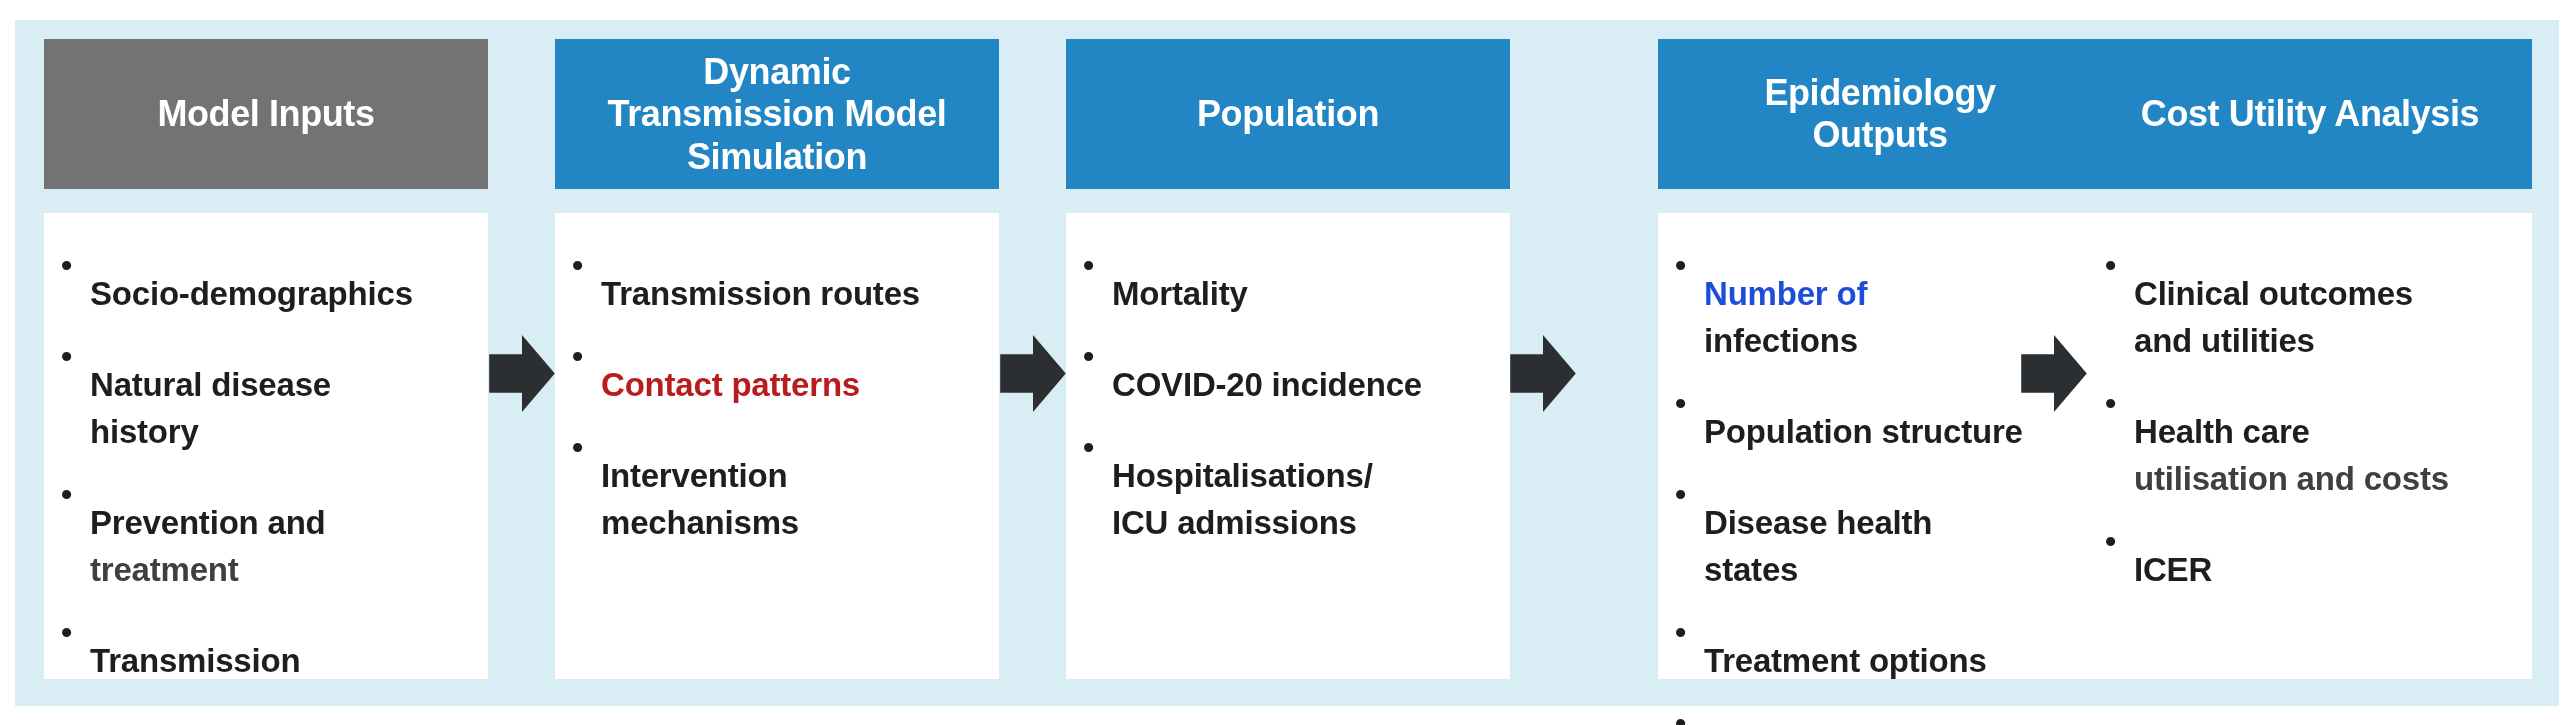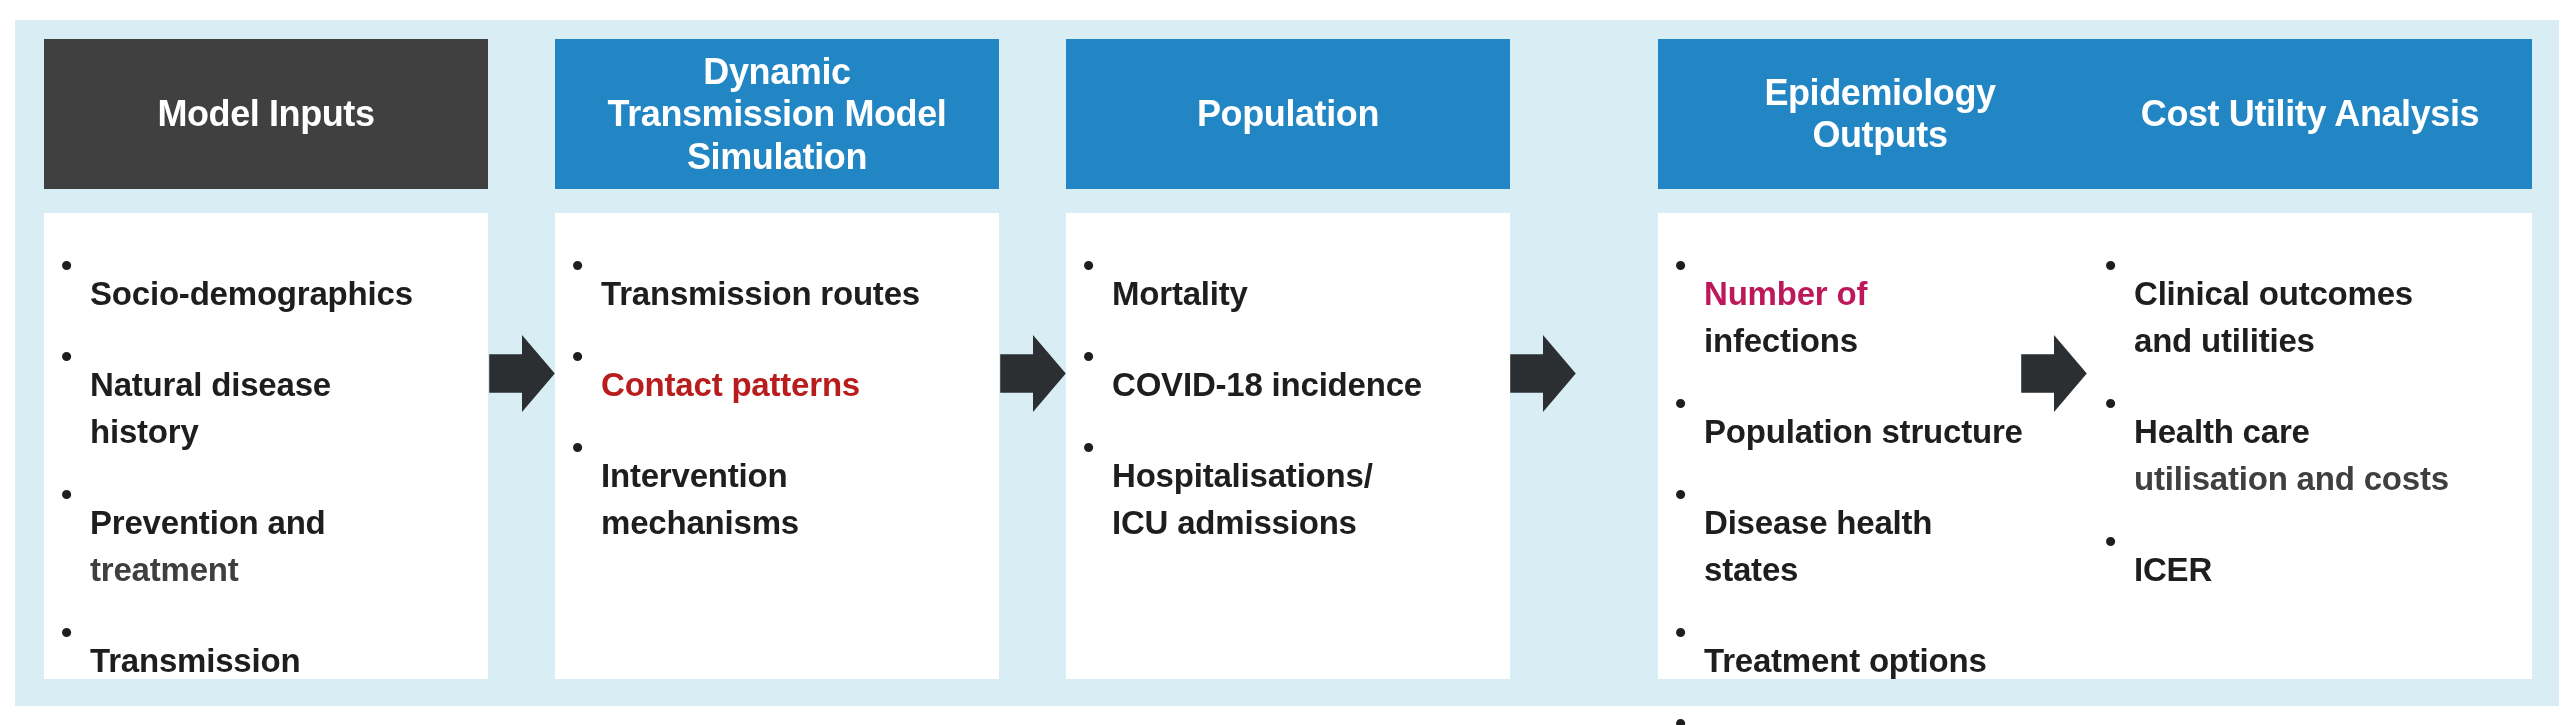--- a/index.html
+++ b/index.html
@@ -83,21 +83,21 @@
     position: absolute;
     display: block;
   }
 </style>
 </head>
 <body>
 
 <div class="page" style="background: rgb(255, 255, 255);">
   <div class="canvas" style="background: rgb(217, 237, 244);">
       <div class="column" style="left: 29px;">
-        <div class="col-header" style="background: #404040; color: rgb(255, 255, 255);">
+        <div class="col-header" style="background: #737373; color: rgb(255, 255, 255);">
           <div><span>Model Inputs</span></div>
         </div>
         <div class="col-body" style="background: rgb(255, 255, 255);">
           <ul class="bullet-list">
             <li class="bullet-item">
               <span class="bullet-dot" style="color: rgb(30, 30, 30);">•</span>
               <span class="bullet-text"><span style="color: rgb(30, 30, 30);">Socio-demographics</span></span>
             </li>
             <li class="bullet-item">
               <span class="bullet-dot" style="color: rgb(30, 30, 30);">•</span>
@@ -146,41 +146,41 @@
           <div><span>Population</span></div>
         </div>
         <div class="col-body" style="background: rgb(255, 255, 255);">
           <ul class="bullet-list">
             <li class="bullet-item">
               <span class="bullet-dot" style="color: rgb(30, 30, 30);">•</span>
               <span class="bullet-text"><span style="color: rgb(30, 30, 30);">Mortality</span></span>
             </li>
             <li class="bullet-item">
               <span class="bullet-dot" style="color: rgb(30, 30, 30);">•</span>
-              <span class="bullet-text"><span style="color: rgb(30, 30, 30);">COVID-18 incidence</span></span>
+              <span class="bullet-text"><span style="color: rgb(30, 30, 30);">COVID-20 incidence</span></span>
             </li>
             <li class="bullet-item">
               <span class="bullet-dot" style="color: rgb(30, 30, 30);">•</span>
               <span class="bullet-text"><span style="color: rgb(30, 30, 30);">Hospitalisations/</span><br><span style="color: rgb(30, 30, 30);">ICU admissions</span></span>
             </li>
           </ul>
         </div>
       </div>
       <svg class="arrow-svg" width="66" height="77" viewBox="0 0 92 108" style="left: 1495px; top: 315px;">
         <polygon points="0,27 46,27 46,0 92,54 46,108 46,81 0,81" fill="#2b2f31"></polygon>
       </svg>
       <div class="column" style="left: 1643px; text-decoration: underline;">
         <div class="col-header" style="background: rgb(33, 134, 195); color: rgb(255, 255, 255);">
           <div><span>Epidemiology</span><br><span>Outputs</span></div>
         </div>
         <div class="col-body" style="background: rgb(255, 255, 255);">
           <ul class="bullet-list">
             <li class="bullet-item">
               <span class="bullet-dot" style="color: rgb(30, 30, 30);">•</span>
-              <span class="bullet-text"><span style="color: #be185d; text-align: center;">Number of</span><br><span style="color: rgb(30, 30, 30);">infections</span></span>
+              <span class="bullet-text"><span style="color: #1d4ed8; text-align: center;">Number of</span><br><span style="color: rgb(30, 30, 30);">infections</span></span>
             </li>
             <li class="bullet-item">
               <span class="bullet-dot" style="color: rgb(30, 30, 30);">•</span>
               <span class="bullet-text"><span style="color: rgb(30, 30, 30);">Population structure</span></span>
             </li>
             <li class="bullet-item">
               <span class="bullet-dot" style="color: rgb(30, 30, 30);">•</span>
               <span class="bullet-text"><span style="color: rgb(30, 30, 30);">Disease health</span><br><span style="color: rgb(30, 30, 30);">states</span></span>
             </li>
             <li class="bullet-item">

